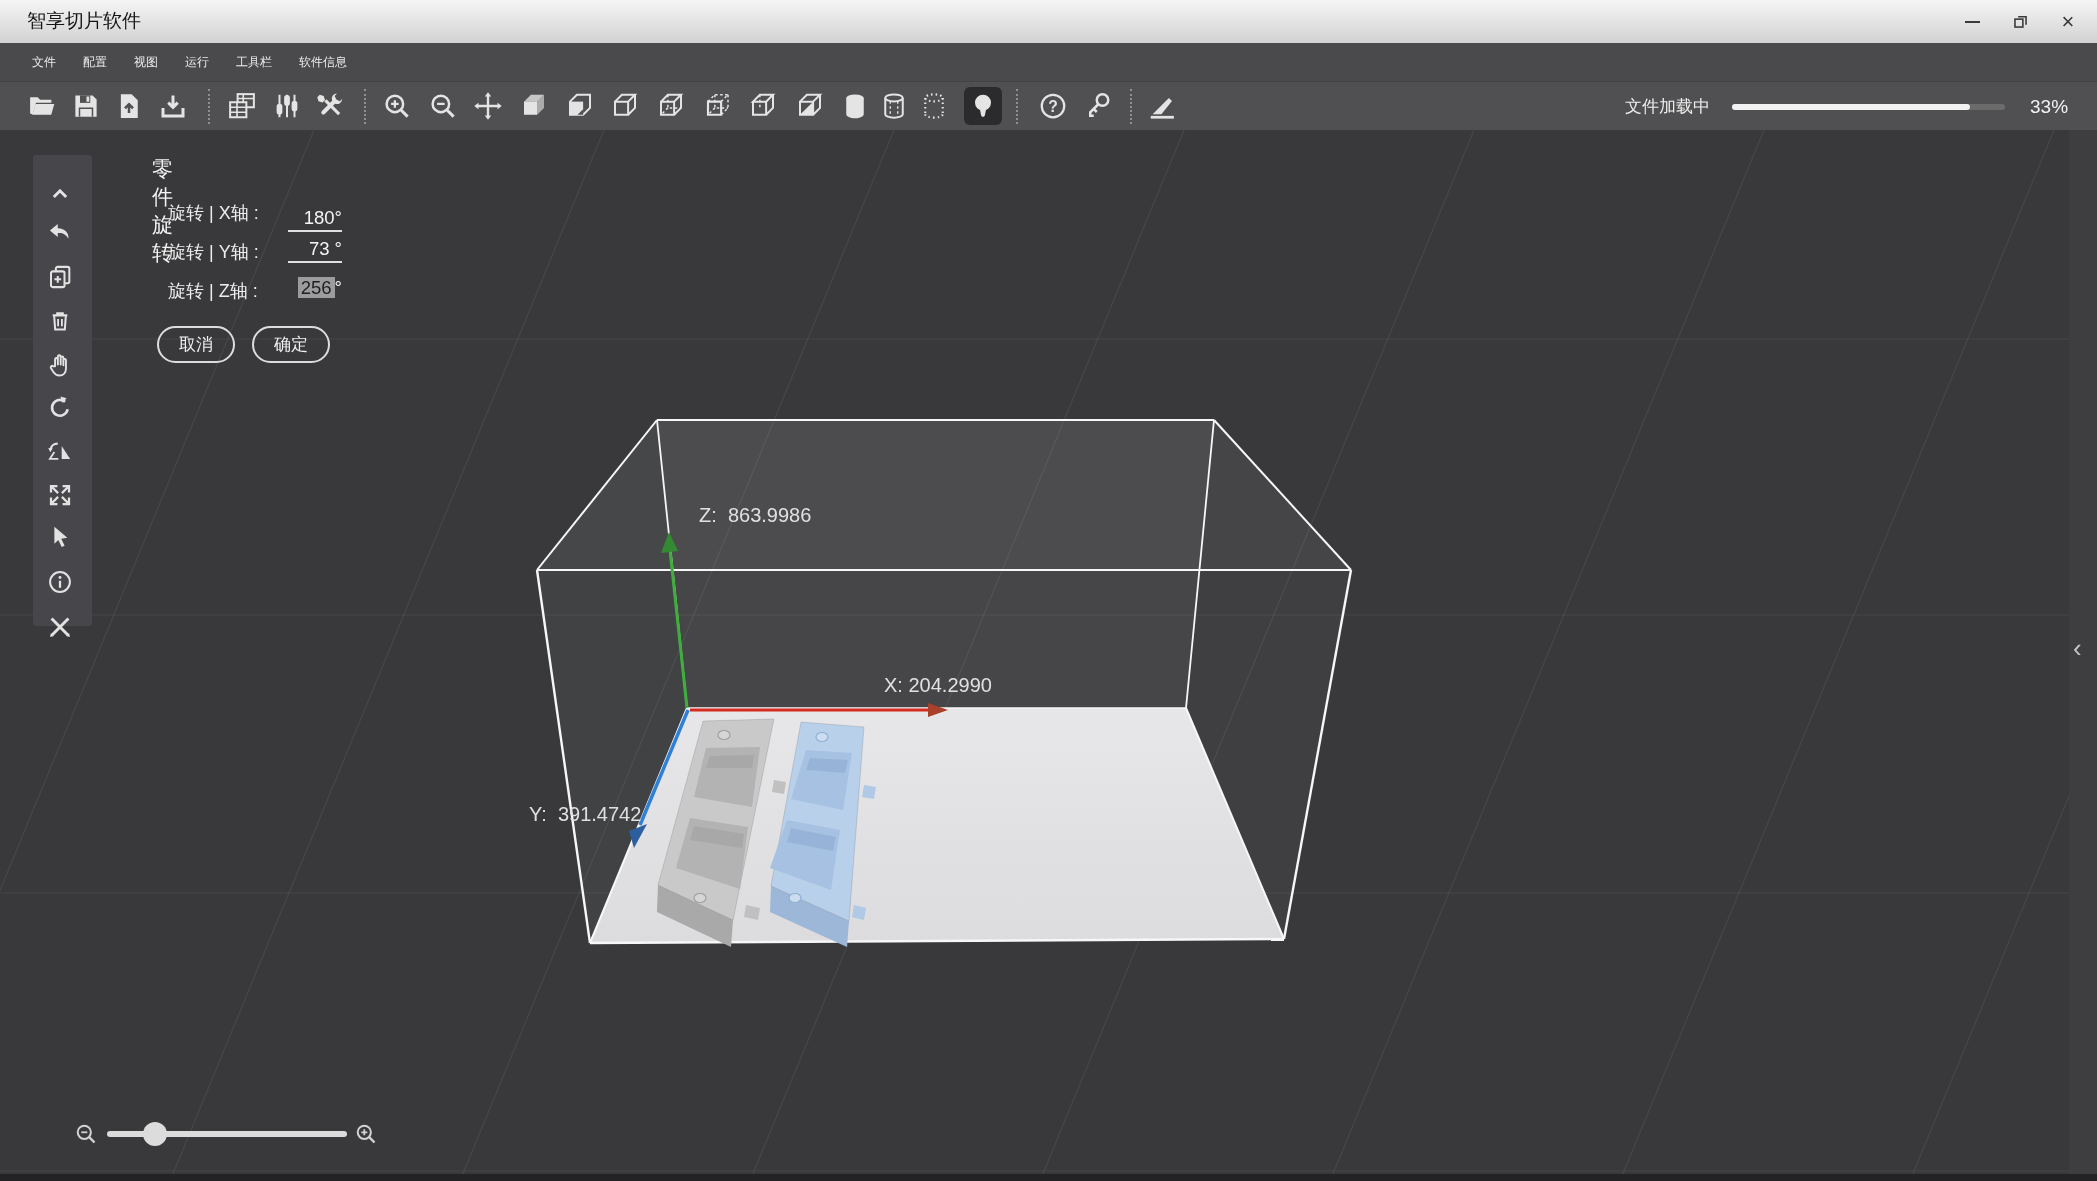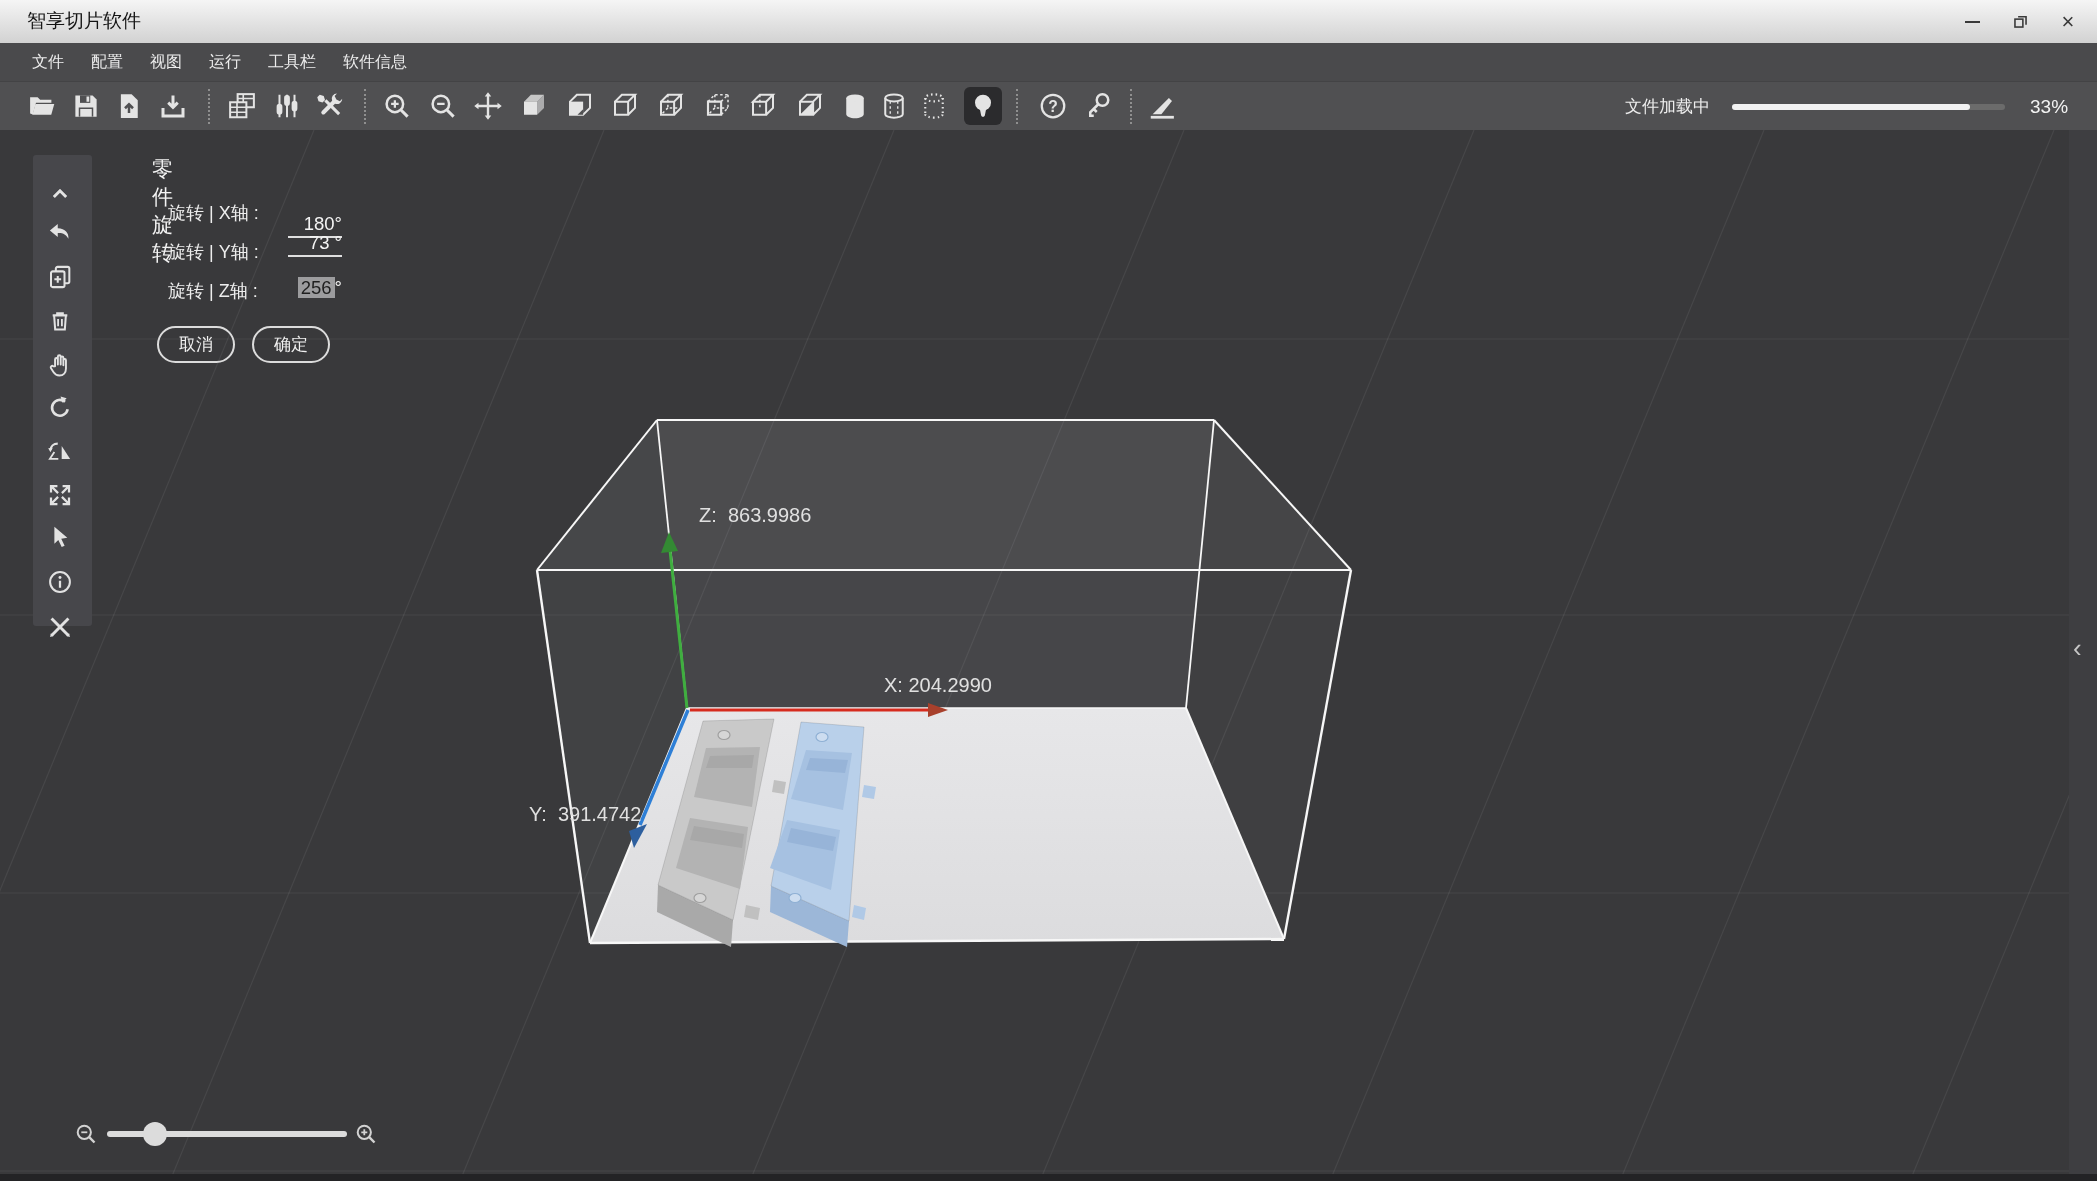--- a/index.html
+++ b/index.html
@@ -11,21 +11,21 @@
             background:linear-gradient(#f5f5f5,#d2d2d2);border-bottom:1px solid #9a9a9a;}
   .title{position:absolute;left:27px;top:0;line-height:42px;font-size:19px;color:#141414;}
   .win-controls{position:absolute;right:16px;top:0;height:43px;display:flex;align-items:center;gap:22px;}
   .win-btn{width:26px;height:26px;display:flex;align-items:center;justify-content:center;color:#3a3a3a;cursor:default;}
   .min-glyph{width:15px;height:2px;background:#3a3a3a;}
   .close-glyph{font-size:22px;line-height:1;color:#3a3a3a;}
 
   
   .menubar{position:absolute;top:43px;left:0;right:0;height:38px;background:#4a4a4c;
            display:flex;align-items:center;padding-left:32px;gap:27px;}
-  .menu-item{color:#ececec;font-size:16px;white-space:nowrap;}
+  .menu-item{color:#ececec;font-size:12px;white-space:nowrap;}
 
   
   .toolbar{position:absolute;top:81px;left:0;right:0;height:49px;background:#505052;border-top:1px solid #434345;text-align:center;}
   .tb-icon{position:absolute;width:30px;height:30px;color:#e4e4e4;transform:translate(-50%,-50%);top:24px;
            display:flex;align-items:center;justify-content:center;}
   .tb-icon svg{width:100%;height:100%;}
   .tb-active{background:#2b2b2d;border-radius:6px;width:38px;height:38px;padding:3px;box-sizing:border-box;}
   .tb-sep{position:absolute;top:7px;height:35px;width:0;border-left:2px dotted #8f8f8f;transform:translateX(-50%);}
   .progress-label{position:absolute;left:1625px;top:0;line-height:49px;font-size:17px;color:#ededed;}
   .progress-track{position:absolute;left:1732px;top:22px;width:273px;height:6px;border-radius:3px;background:#6b6b6b;}
@@ -534,24 +534,24 @@
           <svg viewBox="0 0 24 24">
             <use href="#i-cross-tools"></use>
           </svg>
         </div>
       </div>
 
     <div class="rot-panel">
       <div class="rot-title">零件旋转</div>
 
       <div class="rot-row-label" style="top:71px">旋转 | X轴 :</div>
-      <div class="rot-val" style="top:83px"><span class="num">180</span><span class="unit">°</span></div>
+      <div class="rot-val" style="top:77px"><span class="num">180</span><span class="unit">°</span></div>
 
       <div class="rot-row-label" style="top:110px">旋转 | Y轴 :</div>
-      <div class="rot-val" style="top:102px"><span class="num">73</span><span class="unit"> </span><span class="unit">°</span></div>
+      <div class="rot-val" style="top:108px"><span class="num">73</span><span class="unit"> </span><span class="unit">°</span></div>
 
       <div class="rot-row-label" style="top:149px">旋转 | Z轴 :</div>
       <div class="rot-val noline" style="top:147px"><span class="num sel">256</span><span class="unit">°</span></div>
 
       <button class="rot-btn" style="left:157px;top:196px">取消</button>
       <button class="rot-btn" style="left:252px;top:196px">确定</button>
     </div>
 
     <div class="zoom-icon" style="left:86px;top:1004px">
       <svg viewBox="0 0 24 24">

